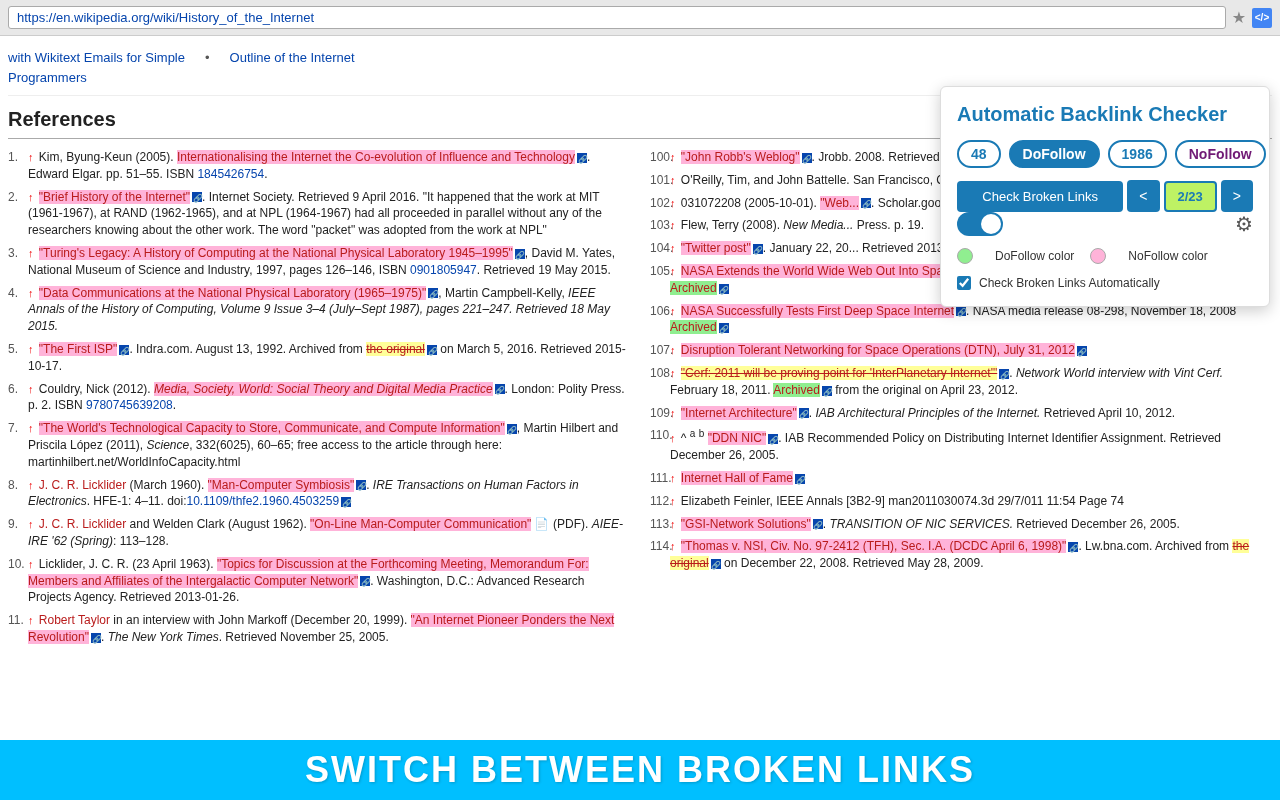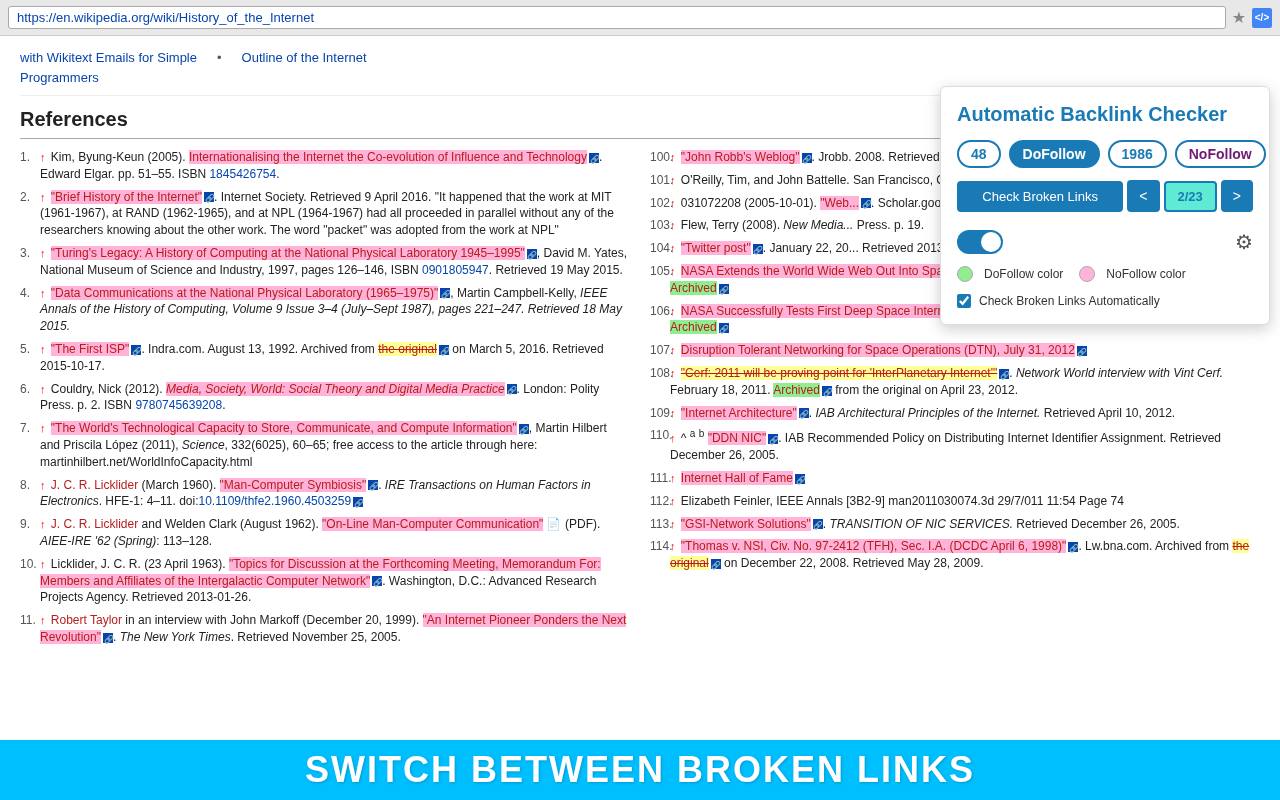--- a/index.html
+++ b/index.html
@@ -35,21 +35,21 @@
     
     .content-area {
       background: white;
       height: calc(800px - 36px - 60px);
       overflow: hidden;
       position: relative;
     }
 
     
     .wiki-content {
-      padding: 8px 20px;
+      padding: 8px 8px;
       font-size: 13px;
       line-height: 1.5;
       color: #222;
     }
 
     .top-nav {
       display: flex;
       gap: 20px;
       padding: 4px 0 8px 0;
       border-bottom: 1px solid #eee;
@@ -146,21 +146,21 @@
     }
     .badge-count { background: white; border-color: #1a7ab5; color: #1a7ab5; }
     .badge-dofollow { background: #1a7ab5; color: white; border-color: #1a7ab5; }
     .badge-year { background: white; border-color: #1a7ab5; color: #1a7ab5; }
     .badge-nofollow { background: white; border-color: #1a7ab5; color: #701a75; }
 
     .nav-row {
       display: flex;
       align-items: center;
       gap: 4px;
-      margin-bottom: 18px;
+      margin-bottom: 0;
     }
     .btn-check {
       background: #1a7ab5;
       color: white;
       border: none;
       border-radius: 4px;
       padding: 8px 14px;
       font-size: 13px;
       cursor: pointer;
       flex: 1;
@@ -168,21 +168,21 @@
     .btn-nav {
       background: #1a7ab5;
       color: white;
       border: none;
       border-radius: 4px;
       padding: 8px 12px;
       font-size: 14px;
       cursor: pointer;
     }
     .page-indicator {
-      background: #5eead4;
+      background: #bef264;
       border: 2px solid #1a7ab5;
       color: #1a7ab5;
       border-radius: 4px;
       padding: 6px 12px;
       font-size: 13px;
       font-weight: bold;
     }
 
     .toggle-row {
       display: flex;
@@ -209,21 +209,21 @@
 
     .color-row {
       display: flex;
       align-items: center;
       gap: 16px;
       margin-bottom: 12px;
     }
     .color-item {
       display: flex;
       align-items: center;
-      gap: 11px;
+      gap: 22px;
       font-size: 12px;
       color: #333;
     }
     .color-dot {
       width: 16px; height: 16px;
       border-radius: 50%;
     }
     .dot-green { background: #90EE90; border: 1px solid #aaa; }
     .dot-pink { background: #ffb3d9; border: 1px solid #aaa; }
 

